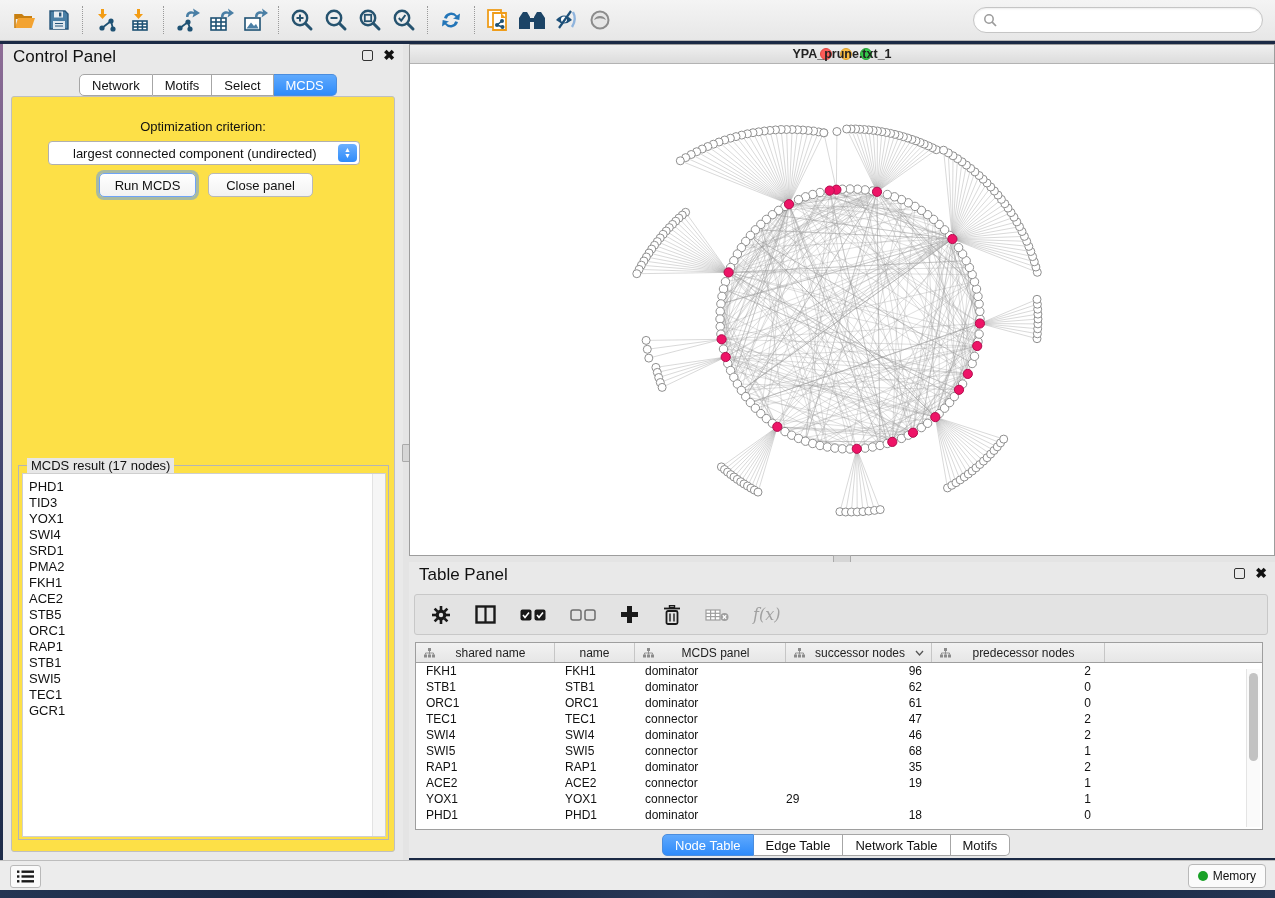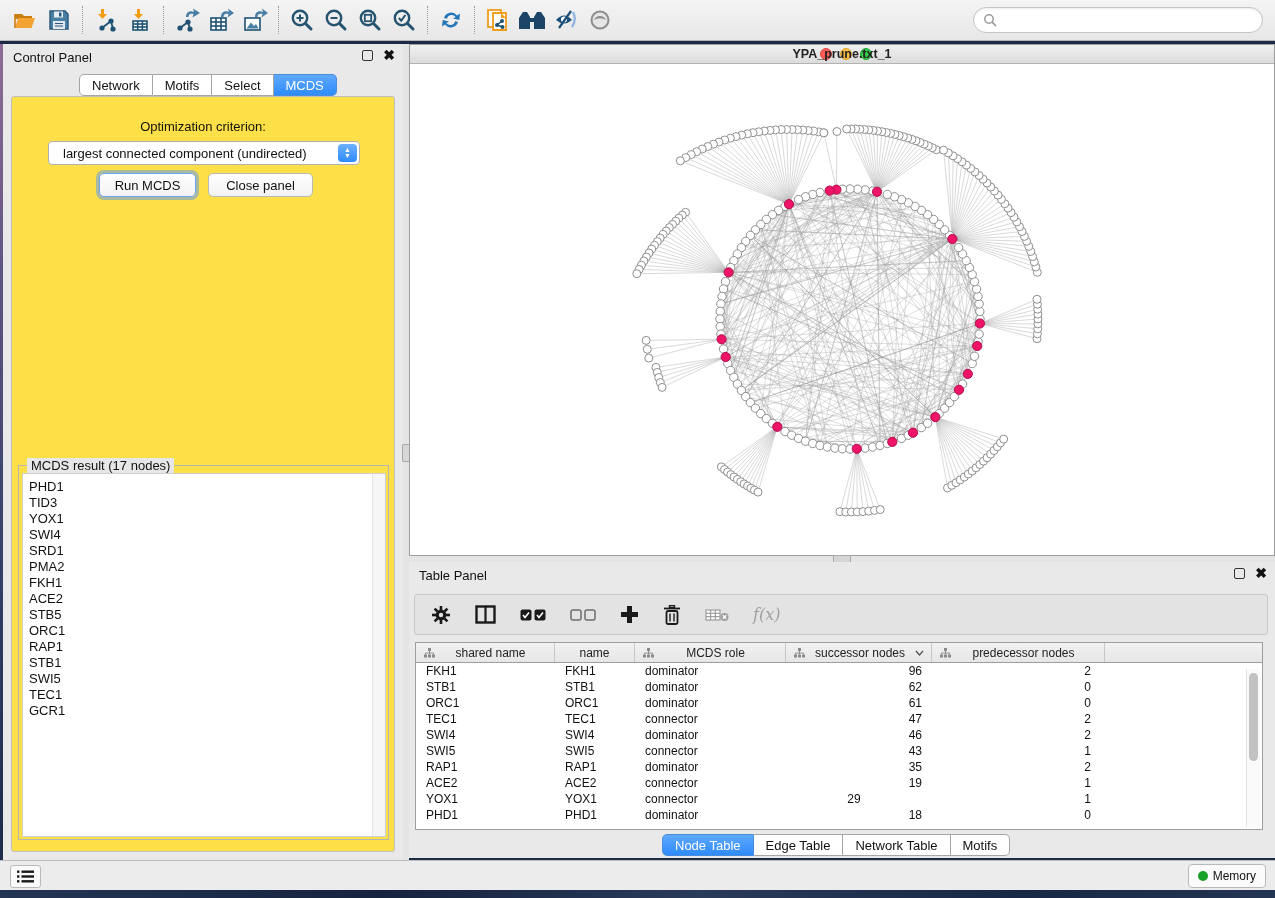--- a/index.html
+++ b/index.html
@@ -20,39 +20,39 @@
   .tbtn { width:34px; height:32px; display:flex; align-items:center; justify-content:center; border-radius:4px; }
   .tsep { width:1px; height:28px; margin:0 6px; border-left:1px dotted #9a9a9a; }
   .searchbox { position:absolute; right:12px; top:7px; width:290px; height:26px; background:#fff;
     border:1px solid #c5c5c5; border-radius:13px; display:flex; align-items:center; padding-left:9px;
     box-shadow:inset 0 1px 2px rgba(0,0,0,0.08); }
   .searchbox input { border:none; outline:none; flex:1; height:20px; font-size:12px; background:transparent; }
 
   
   .control-panel { position:absolute; left:3px; top:44px; width:400px; height:816px; background:#e9e9e9; }
   .panel-titlebar { position:absolute; left:0; top:0; width:100%; height:26px; display:flex; align-items:center;
-    padding:12px 10px; font-size:13px; color:#111; }
+    padding:12px 10px; font-size:17px; color:#111; }
   .panel-winbtns { position:absolute; right:8px; top:6px; display:flex; gap:10px; align-items:center; }
   .float-glyph { width:11px; height:11px; border:1.6px solid #333; border-radius:2px; }
   .close-glyph { font-size:14px; font-weight:bold; color:#111; line-height:11px; }
 
   .seg-tabs { position:absolute; display:flex; height:35px; }
   .seg-tab { height:22px; background:#fff; border:1px solid #a6a6a6; border-left:none;
     font-size:13px; color:#111; display:flex; align-items:center; justify-content:center; padding:0 12px; }
   .seg-tab:first-child { border-left:1px solid #a6a6a6; border-radius:5px 0 0 5px; }
   .seg-tab:last-child { border-radius:0 5px 5px 0; }
   .seg-tab.active { background:linear-gradient(180deg,#5fa9fd,#2e8bfa); color:#fff; border-color:#4b8ddd; }
 
   .cp-tabs { left:76px; top:30px; position:absolute; }
   .cp-content { position:absolute; left:8px; top:52px; width:384px; height:756px;
     background:#fde047; border:1px solid #bfbfbf; border-radius:3px; }
   .opt-label { position:absolute; left:0; top:22px; width:100%; text-align:center; font-size:13px; color:#111; }
   .criterion-select { position:absolute; left:36px; top:44px; width:312px; height:24px; background:#fff;
     border:1px solid #b0b0b0; border-radius:4px; display:flex; align-items:center; font-size:13px; color:#111;
-    padding-left:14px; }
+    padding-left:24px; }
   .select-stepper { position:absolute; right:2px; top:2px; width:19px; height:18px; border-radius:4px;
     background:linear-gradient(180deg,#6cb0fe,#2e8bfa); display:flex; flex-direction:column; align-items:center;
     justify-content:center; color:#fff; font-size:7px; line-height:6px; }
   .btn { position:absolute; height:24px; background:linear-gradient(180deg,#ffffff,#f2f2f2);
     border:1px solid #b9b9b9; border-radius:5px; font-size:13px; color:#111;
     display:flex; align-items:center; justify-content:center; }
   .btn.focused { box-shadow:0 0 0 3px rgba(86,148,251,0.5); border-color:#6da3f8; }
 
   .mcds-group { position:absolute; left:6px; top:368px; width:371px; height:375px; border:1px solid #b5b5b5; }
   .mcds-legend { position:absolute; left:8px; top:-8px; background:#e7e7e7; padding:0 4px; font-size:13px; color:#111; }
@@ -1192,21 +1192,21 @@
           <div class="hcell" style="width: 151px;">
             <svg width="11" height="10" viewBox="0 0 11 10" style="flex:none;margin-left:8px">
               <g fill="#8a8a8a">
                 <rect x="4" y="0" width="3" height="3"></rect>
                 <rect x="0" y="6.5" width="3" height="3"></rect>
                 <rect x="4" y="6.5" width="3" height="3"></rect>
                 <rect x="8" y="6.5" width="3" height="3"></rect>
               </g>
               <path d="M5.5 3 v2 M1.5 6.5 v-1.5 h8 v1.5 M5.5 5 v1.5" stroke="#8a8a8a" stroke-width="0.9" fill="none"></path>
             </svg>
-            <span class="hlabel">MCDS role</span>
+            <span class="hlabel">MCDS panel</span>
             <span style="width:8px;flex:none"></span>
           </div>
           <div class="hcell" style="width: 146px;">
             <svg width="11" height="10" viewBox="0 0 11 10" style="flex:none;margin-left:8px">
               <g fill="#8a8a8a">
                 <rect x="4" y="0" width="3" height="3"></rect>
                 <rect x="0" y="6.5" width="3" height="3"></rect>
                 <rect x="4" y="6.5" width="3" height="3"></rect>
                 <rect x="8" y="6.5" width="3" height="3"></rect>
               </g>
@@ -1265,42 +1265,42 @@
             <div class="tcell" style="width: 139px; padding-left: 10px;">SWI4</div>
             <div class="tcell" style="width: 80px; padding-left: 10px;">SWI4</div>
             <div class="tcell" style="width: 151px; padding-left: 10px;">dominator</div>
             <div class="tcell" style="width: 146px; text-align: right; padding-right: 10px;">46</div>
             <div class="tcell" style="width: 173px; text-align: right; padding-right: 14px;">2</div>
           </div>
           <div class="trow">
             <div class="tcell" style="width: 139px; padding-left: 10px;">SWI5</div>
             <div class="tcell" style="width: 80px; padding-left: 10px;">SWI5</div>
             <div class="tcell" style="width: 151px; padding-left: 10px;">connector</div>
-            <div class="tcell" style="width: 146px; text-align: right; padding-right: 10px;">43</div>
+            <div class="tcell" style="width: 146px; text-align: right; padding-right: 10px;">68</div>
             <div class="tcell" style="width: 173px; text-align: right; padding-right: 14px;">1</div>
           </div>
           <div class="trow">
             <div class="tcell" style="width: 139px; padding-left: 10px;">RAP1</div>
             <div class="tcell" style="width: 80px; padding-left: 10px;">RAP1</div>
             <div class="tcell" style="width: 151px; padding-left: 10px;">dominator</div>
             <div class="tcell" style="width: 146px; text-align: right; padding-right: 10px;">35</div>
             <div class="tcell" style="width: 173px; text-align: right; padding-right: 14px;">2</div>
           </div>
           <div class="trow">
             <div class="tcell" style="width: 139px; padding-left: 10px;">ACE2</div>
             <div class="tcell" style="width: 80px; padding-left: 10px;">ACE2</div>
             <div class="tcell" style="width: 151px; padding-left: 10px;">connector</div>
             <div class="tcell" style="width: 146px; text-align: right; padding-right: 10px;">19</div>
             <div class="tcell" style="width: 173px; text-align: right; padding-right: 14px;">1</div>
           </div>
           <div class="trow">
             <div class="tcell" style="width: 139px; padding-left: 10px;">YOX1</div>
             <div class="tcell" style="width: 80px; padding-left: 10px;">YOX1</div>
             <div class="tcell" style="width: 151px; padding-left: 10px;">connector</div>
-            <div class="tcell" style="width: 146px; text-align: center; padding-right: 10px;">29</div>
+            <div class="tcell" style="width: 146px; text-align: left; padding-right: 10px;">29</div>
             <div class="tcell" style="width: 173px; text-align: right; padding-right: 14px;">1</div>
           </div>
           <div class="trow">
             <div class="tcell" style="width: 139px; padding-left: 10px;">PHD1</div>
             <div class="tcell" style="width: 80px; padding-left: 10px;">PHD1</div>
             <div class="tcell" style="width: 151px; padding-left: 10px;">dominator</div>
             <div class="tcell" style="width: 146px; text-align: right; padding-right: 10px;">18</div>
             <div class="tcell" style="width: 173px; text-align: right; padding-right: 14px;">0</div>
           </div>
         </div>

